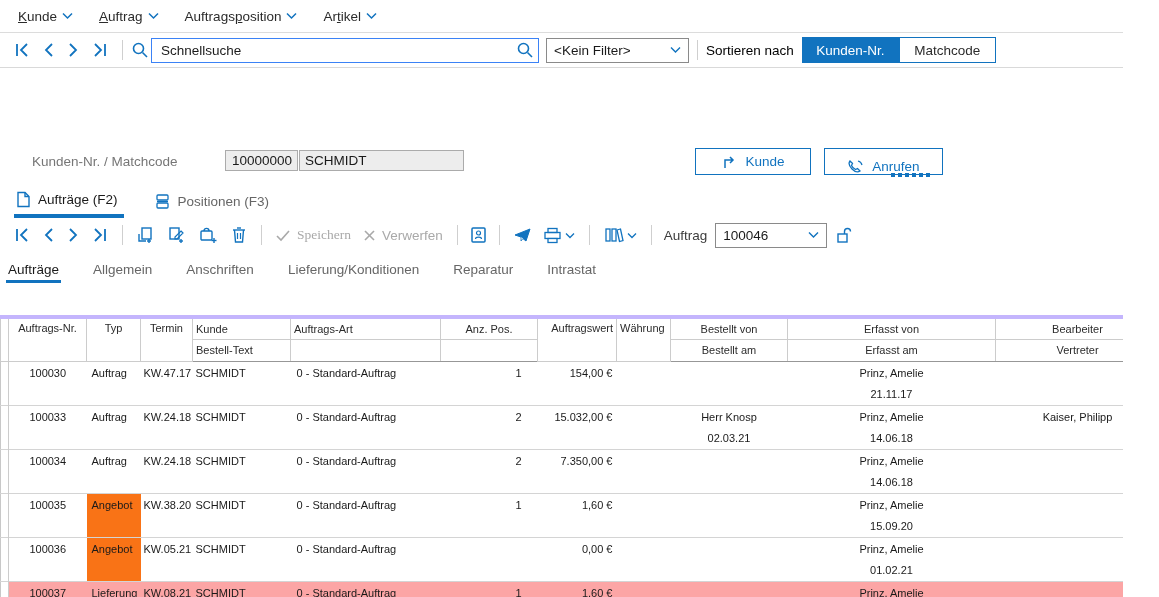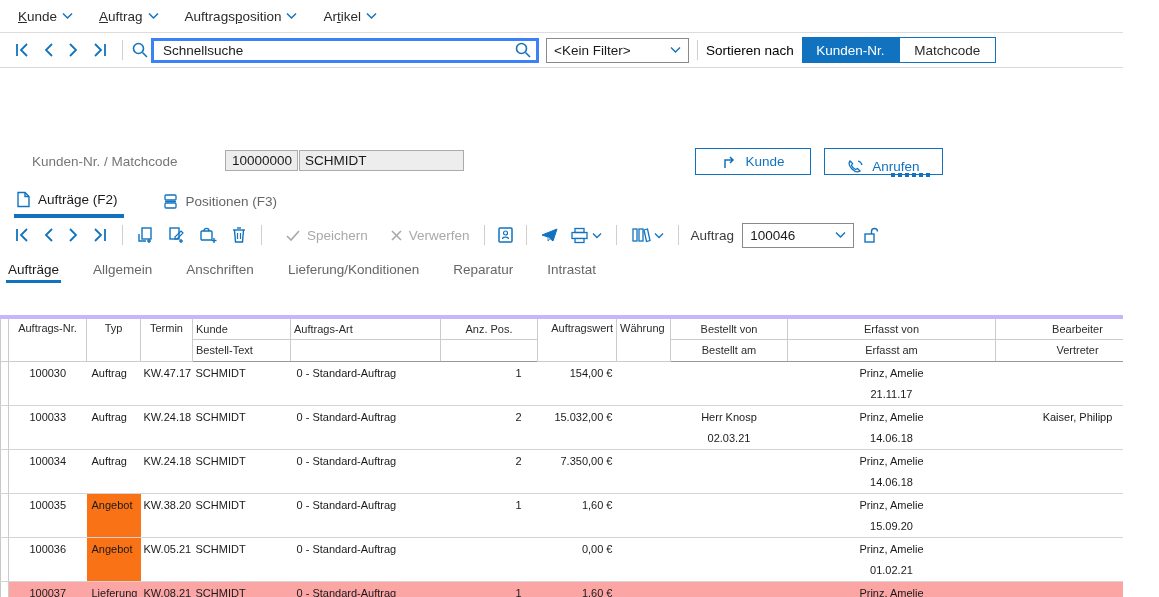--- a/index.html
+++ b/index.html
@@ -11,21 +11,21 @@
   
   .menubar{height:33px;display:flex;align-items:center;gap:26px;padding:0 18px;
            border-bottom:1px solid #dcdcdc;font-size:13.5px;color:#2b2b2b;}
   .menu-item{display:flex;align-items:center;gap:5px;cursor:default;}
   .menu-item u{text-decoration:underline;}
 
   
   .toolbar1{height:35px;display:flex;align-items:center;padding:0 8px;border-bottom:1px solid #d9d9d9;}
   .navgrp{display:flex;align-items:center;gap:10px;padding:0 6px;}
   .vsep{width:1px;height:20px;background:#cfcfcf;margin:0 8px;}
-  .searchbox{display:flex;align-items:center;width:388px;height:25px;border:3px solid #3b82f6;
+  .searchbox{display:flex;align-items:center;width:388px;height:25px;border:1px solid #3b82f6;
              padding:0 4px 0 7px;margin-left:2px;}
   .searchbox input{border:none;outline:none;flex:1;font:inherit;font-size:13.5px;color:#1a1a1a;background:transparent;}
   .selbox{display:flex;align-items:center;justify-content:space-between;height:25px;border:1px solid #8a8a8a;
           padding:0 7px;margin-left:7px;font-size:13.5px;}
   .filterbox{width:143px;}
   .sortlabel{color:#000000;font-size:13.5px;margin-right:8px;}
   .segbtn{height:26px;min-width:97px;display:flex;align-items:center;justify-content:center;
           font-size:13.5px;cursor:pointer;}
   .segbtn.active{background:#1173bf;color:#fff;}
   .segbtn.inactive{background:#fff;color:#2b2b2b;border:1px solid #1173bf;}
@@ -38,21 +38,21 @@
   .fld-nr{left:225px;width:73px;text-align:right;}
   .fld-mc{left:299px;width:165px;text-align:left;}
   .actbtn{position:absolute;top:80px;height:27px;border:1px solid #1173bf;background:#fff;color:#1173bf;
           display:flex;align-items:center;justify-content:center;gap:8px;font-size:13.5px;cursor:pointer;}
   .btn-kunde{left:695px;width:116px;}
   .btn-anrufen{left:824px;width:119px;align-items:flex-end;}
   .gripdots{position:absolute;right:193px;bottom:8px;display:flex;gap:3px;}
   .gripdots span{width:4px;height:4px;background:#1173bf;display:block;}
 
   
-  .tabsrow{height:33px;display:flex;align-items:flex-end;padding:0 0 0 14px;gap:36px;}
+  .tabsrow{height:33px;display:flex;align-items:flex-end;padding:0 0 0 14px;gap:28px;}
   .mtab{display:flex;align-items:center;gap:7px;height:32px;padding:0 6px 2px 2px;font-size:13.5px;color:#666;}
   .mtab.active{color:#1a1a1a;border-bottom:4px solid #1173bf;padding-bottom: -2px;}
 
   
   .toolbar2{height:34px;display:flex;align-items:center;padding:0 8px;}
   .tbico{display:flex;align-items:center;gap:3px;}
   .tblabel{font-size:13.5px;color:#3c3c3c;margin:0 8px 0 4px;}
   .disabled-item{display:flex;align-items:center;gap:6px;color:#a9a9a9;font-size:13.5px;}
   .auftragbox{width:112px;margin-left:0;}
 
@@ -246,21 +246,21 @@
         </svg>
       <svg width="16" height="18" viewBox="0 0 16 18">
           <line x1="2" y1="4" x2="14" y2="4" stroke="#1173bf" stroke-width="1.4"></line>
           <line x1="6" y1="2" x2="10" y2="2" stroke="#1173bf" stroke-width="1.4"></line>
           <path d="M3.5 4 L4.5 16 L11.5 16 L12.5 4" fill="none" stroke="#1173bf" stroke-width="1.4"></path>
           <line x1="6.5" y1="7" x2="6.5" y2="13" stroke="#1173bf" stroke-width="1.2"></line>
           <line x1="9.5" y1="7" x2="9.5" y2="13" stroke="#1173bf" stroke-width="1.2"></line>
         </svg>
     </div>
     <div class="vsep"></div>
-    <div class="disabled-item" style="margin:0 16px;">
+    <div class="disabled-item" style="margin:0 6px;font-family:Liberation Serif, serif;">
       <svg width="15" height="13" viewBox="0 0 15 13">
           <polyline points="1,7 5,11 13,2" fill="none" stroke="#a9a9a9" stroke-width="1.6"></polyline>
         </svg>
       <span>Speichern</span>
     </div>
     <div class="disabled-item" style="margin:0 6px;">
       <svg width="13" height="13" viewBox="0 0 13 13">
           <line x1="2" y1="2" x2="11" y2="11" stroke="#a9a9a9" stroke-width="1.6"></line>
           <line x1="11" y1="2" x2="2" y2="11" stroke="#a9a9a9" stroke-width="1.6"></line>
         </svg>

